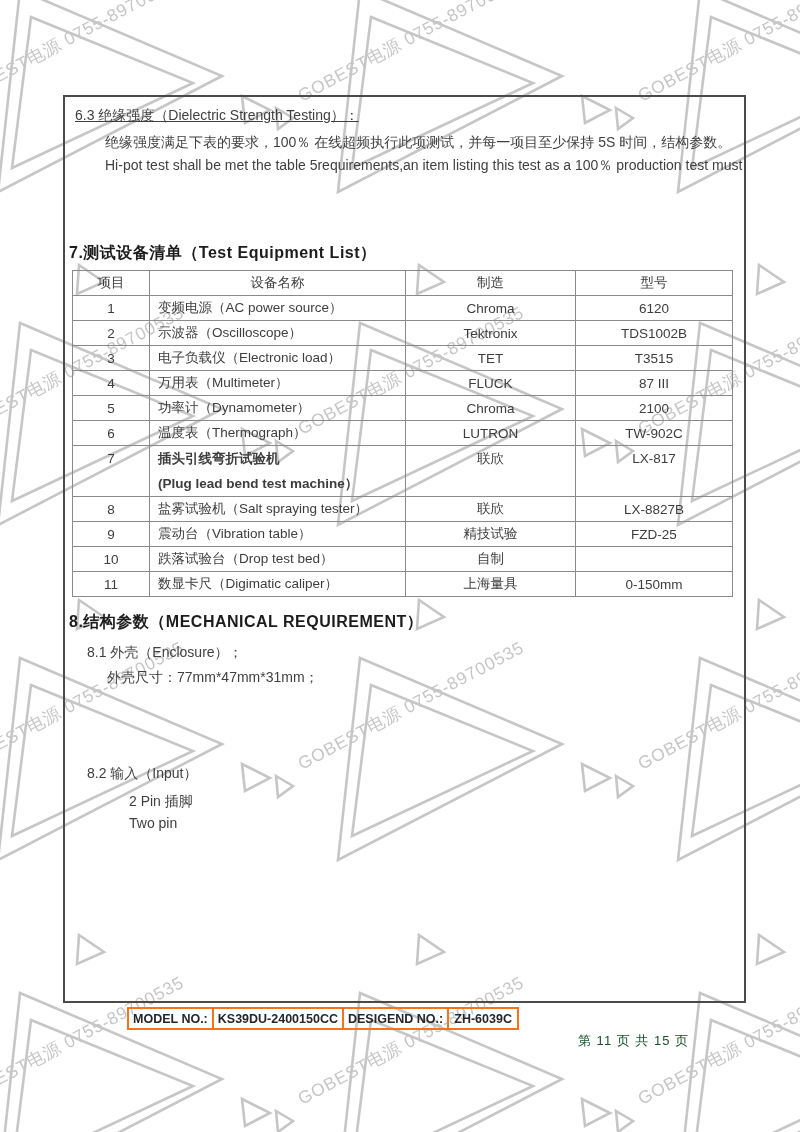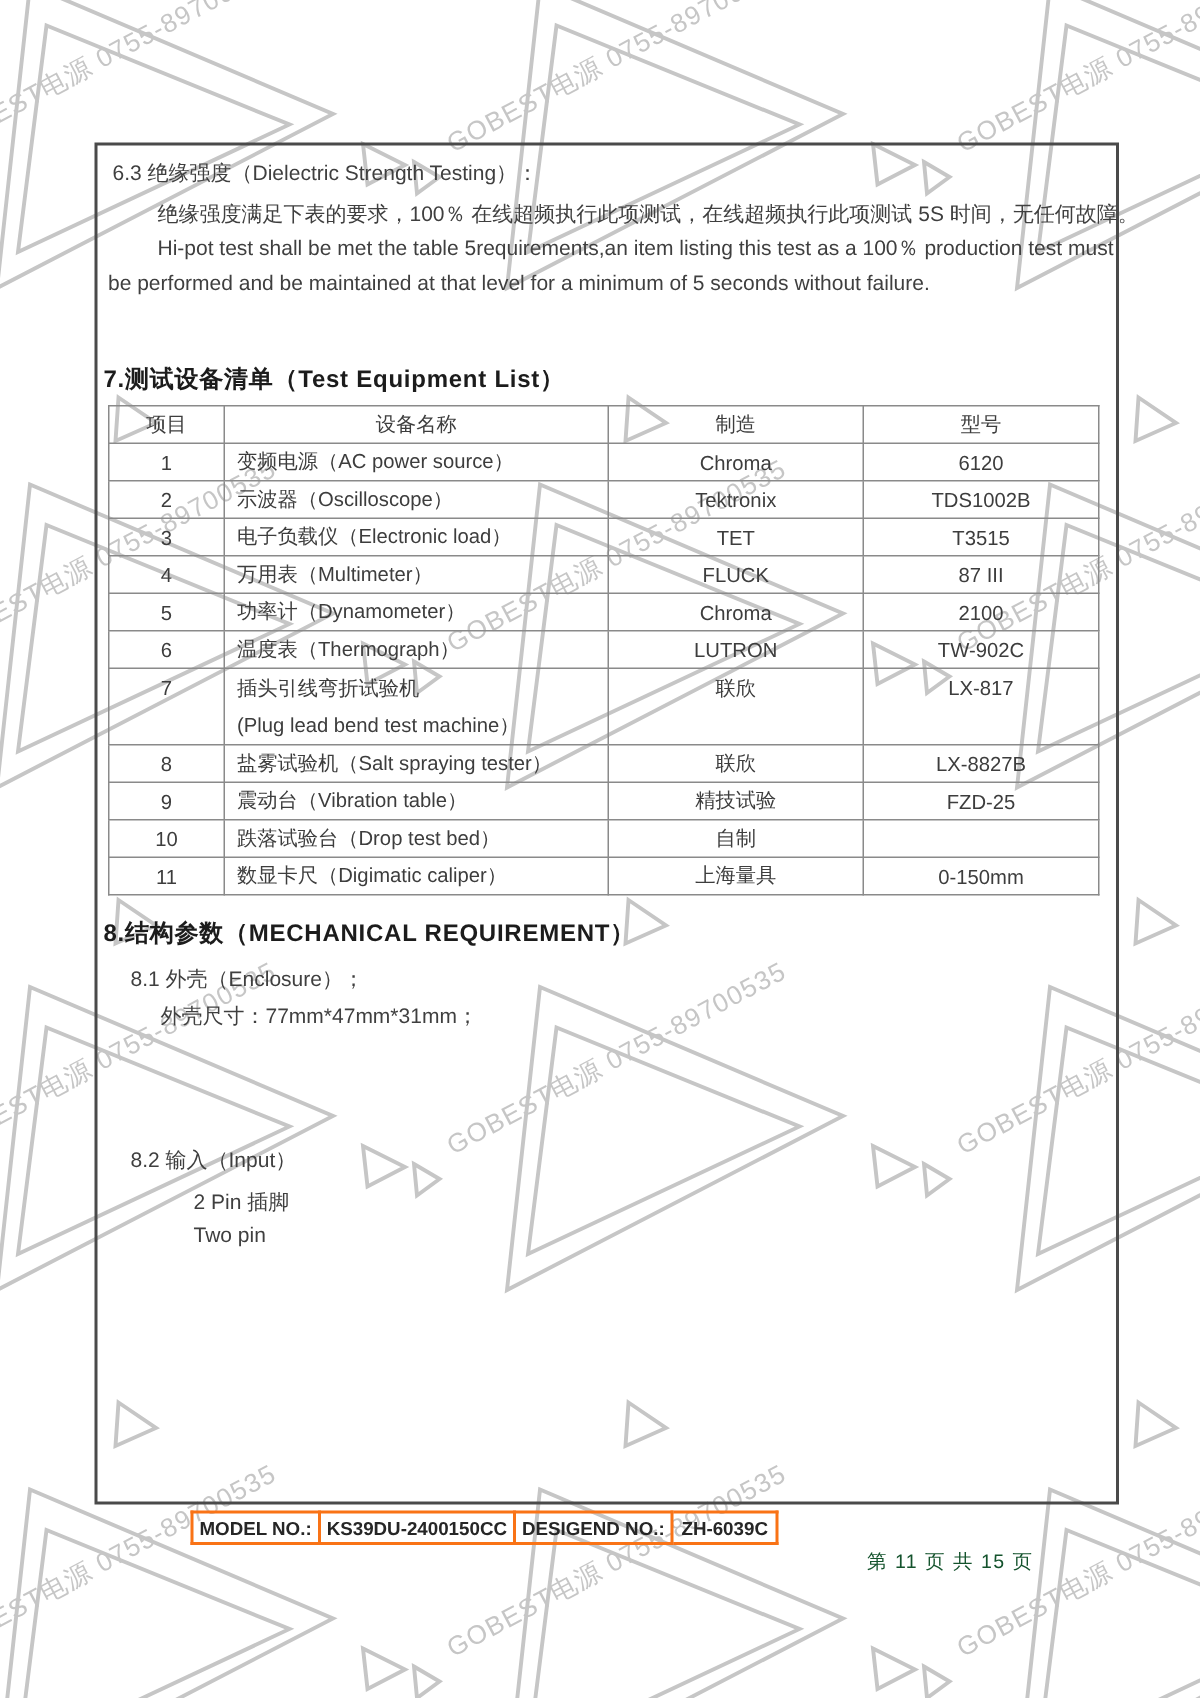--- a/index.html
+++ b/index.html
@@ -48,21 +48,21 @@
     border: 1.4px solid #8a8a8a;
     height: 25px;
     padding: 0 8px;
     font-weight: normal;
     text-align: center;
     overflow: hidden;
     white-space: nowrap;
   }
   table.equipment td.name-cell { text-align: left; }
   table.equipment tr.tall-row td { height: 50px; vertical-align: top; }
-  table.equipment tr.tall-row td .line { line-height: 25px; }
+  table.equipment tr.tall-row td .line { line-height: 25px; font-weight: bold; }
   table.equipment tr.tall-row td:not(.name-cell) { line-height: 25px; }
   table.model-info {
     position: absolute;
     left: 127px; top: 1007px;
     border-collapse: collapse;
     table-layout: fixed;
     font-size: 12.5px;
     font-weight: bold;
     color: #262626;
   }
@@ -206,24 +206,23 @@
         <polygon points="46,188 63,198 48,209"></polygon>
       </g>
       <text transform="translate(72,182) rotate(-28)" font-size="17.5" letter-spacing="0.8" fill="#c6c6c6" font-family="Liberation Sans, DejaVu Sans, sans-serif">GOBEST电源 0755-89700535</text>
     </svg></div>
     </div>
 
   <div class="content-layer">
 
     <div class="content-box">
 
-      <div class="abs body-text" style="left:10px; top:8px;">6.3 绝缘强度（Dielectric Strength Testing）：</div>
-      <div class="abs body-text" style="left:40px; top:35px;">绝缘强度满足下表的要求，100％ 在线超频执行此项测试，在线超频执行此项测试 5S 时间，无任何故障。</div>
+      <div class="abs body-text" style="left:10px; top:8px;text-decoration:underline;">6.3 绝缘强度（Dielectric Strength Testing）：</div>
+      <div class="abs body-text" style="left:40px; top:35px;">绝缘强度满足下表的要求，100％ 在线超频执行此项测试，并每一项目至少保持 5S 时间，结构参数。</div>
       <div class="abs body-text" style="left:40px; top:58px;">Hi-pot test shall be met the table 5requirements,an item listing this test as a 100％ production test must</div>
-      <div class="abs body-text" style="left:7px; top:81px;">be performed and be maintained at that level for a minimum of 5 seconds without failure.</div>
 
       <div class="abs section-heading" style="left:4px; top:146px;text-align:center;">7.测试设备清单（Test Equipment List）</div>
 
       <table class="equipment" style="position:absolute; left:7px; top:173px;">
         <colgroup>
           <col style="width:77px">
             <col style="width:256px">
             <col style="width:170px">
             <col style="width:157px">
         </colgroup>

